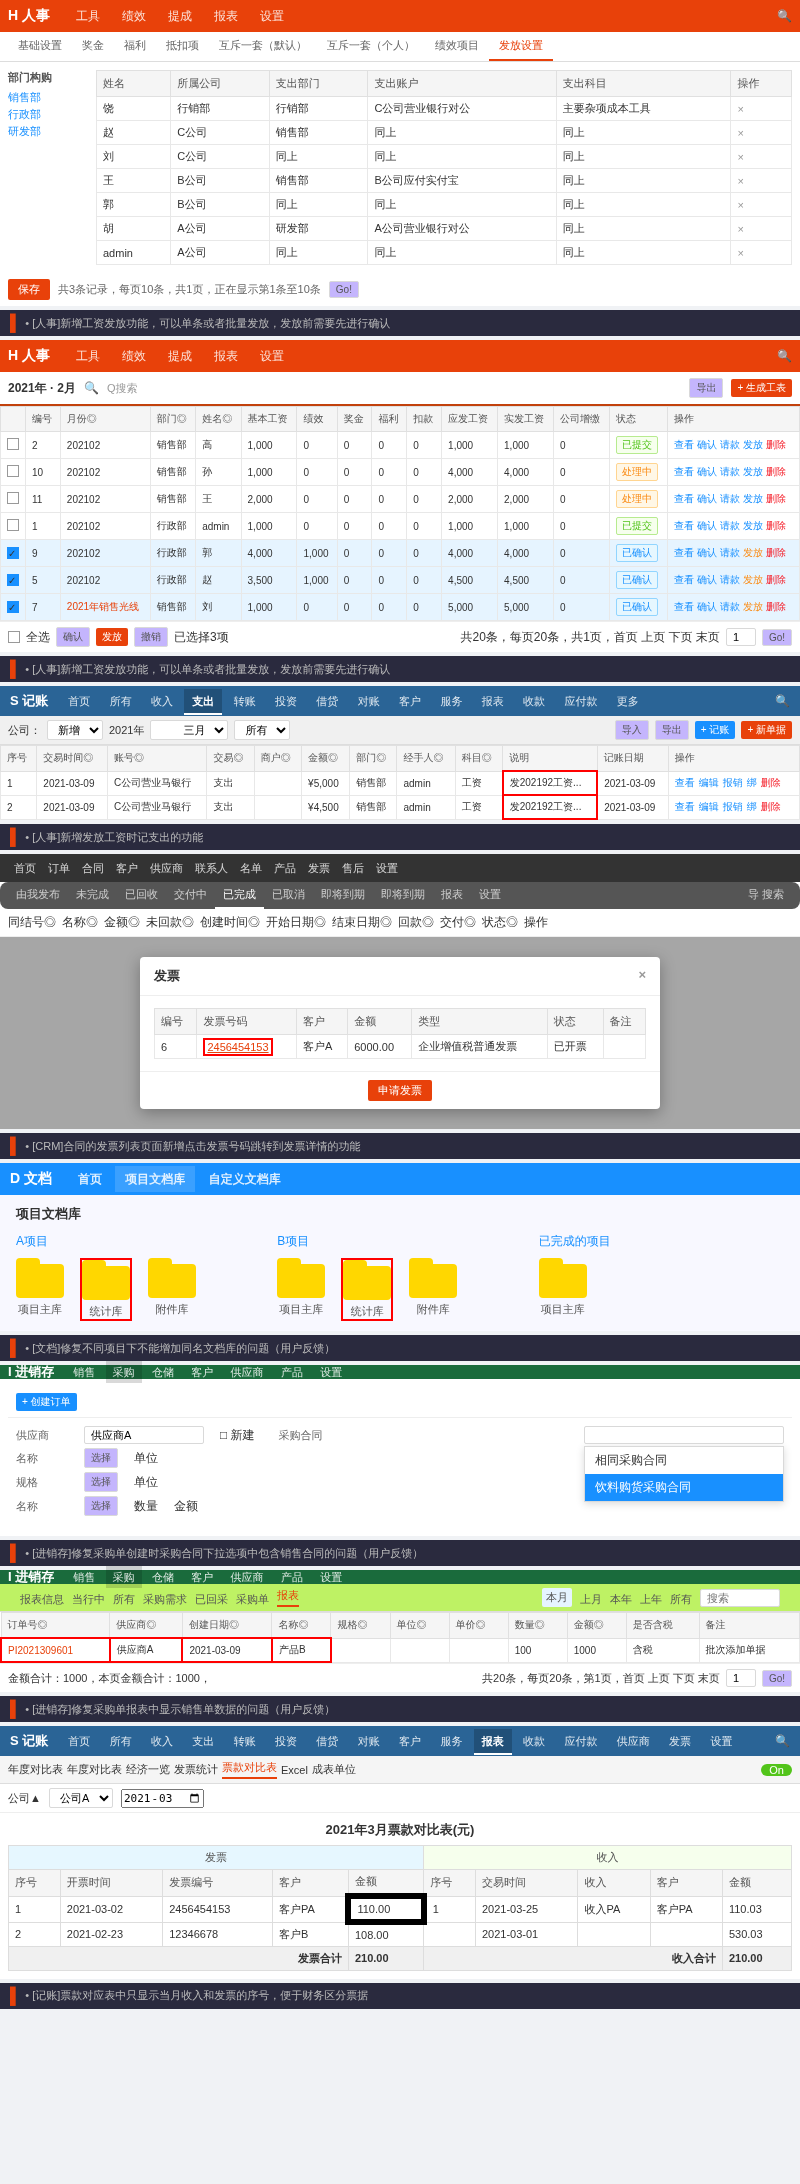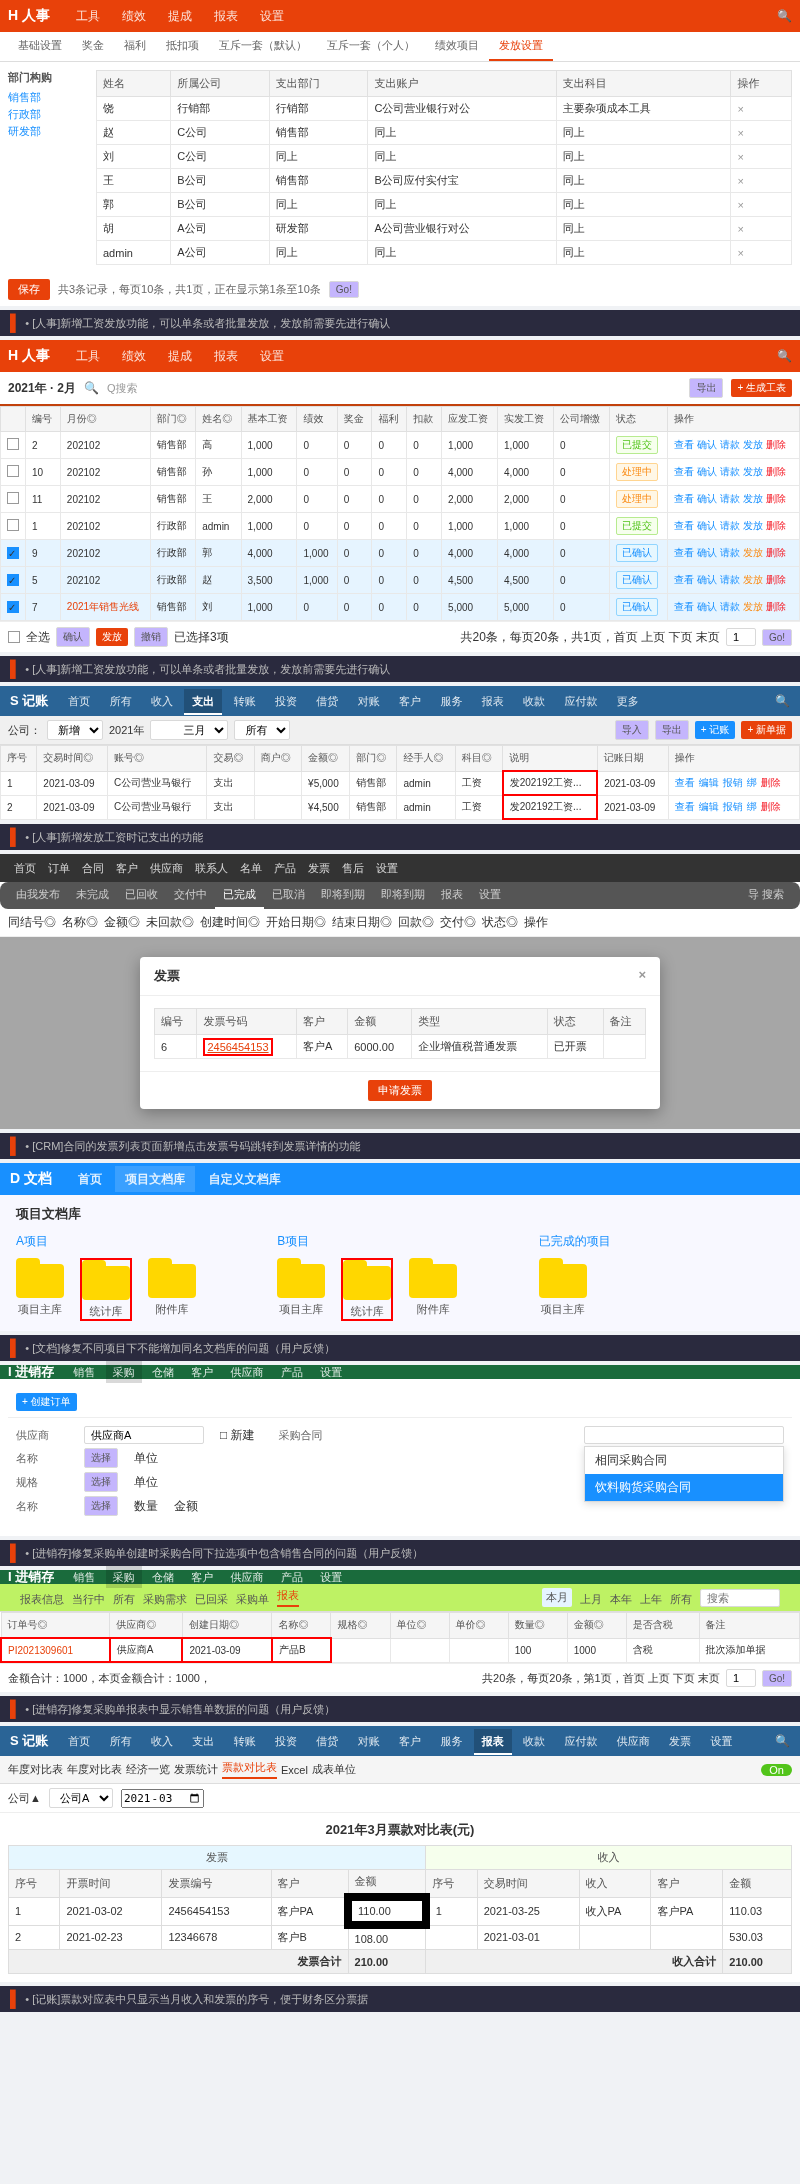--- a/index.html
+++ b/index.html
@@ -1002,21 +1002,21 @@
           <th>客户</th>
           <th>金额</th>
         </tr>
       </thead>
       <tbody>
         <tr>
           <td>1</td>
           <td>2021-03-02</td>
           <td>2456454153</td>
           <td>客户PA</td>
-          <td style="border:8px solid #000000;">110.00</td>
+          <td style="border:6px solid #000000;">110.00</td>
           <td>1</td>
           <td>2021-03-25</td>
           <td>收入PA</td>
           <td>客户PA</td>
           <td>110.03</td>
         </tr>
         <tr>
           <td>2</td>
           <td>2021-02-23</td>
           <td>12346678</td>

